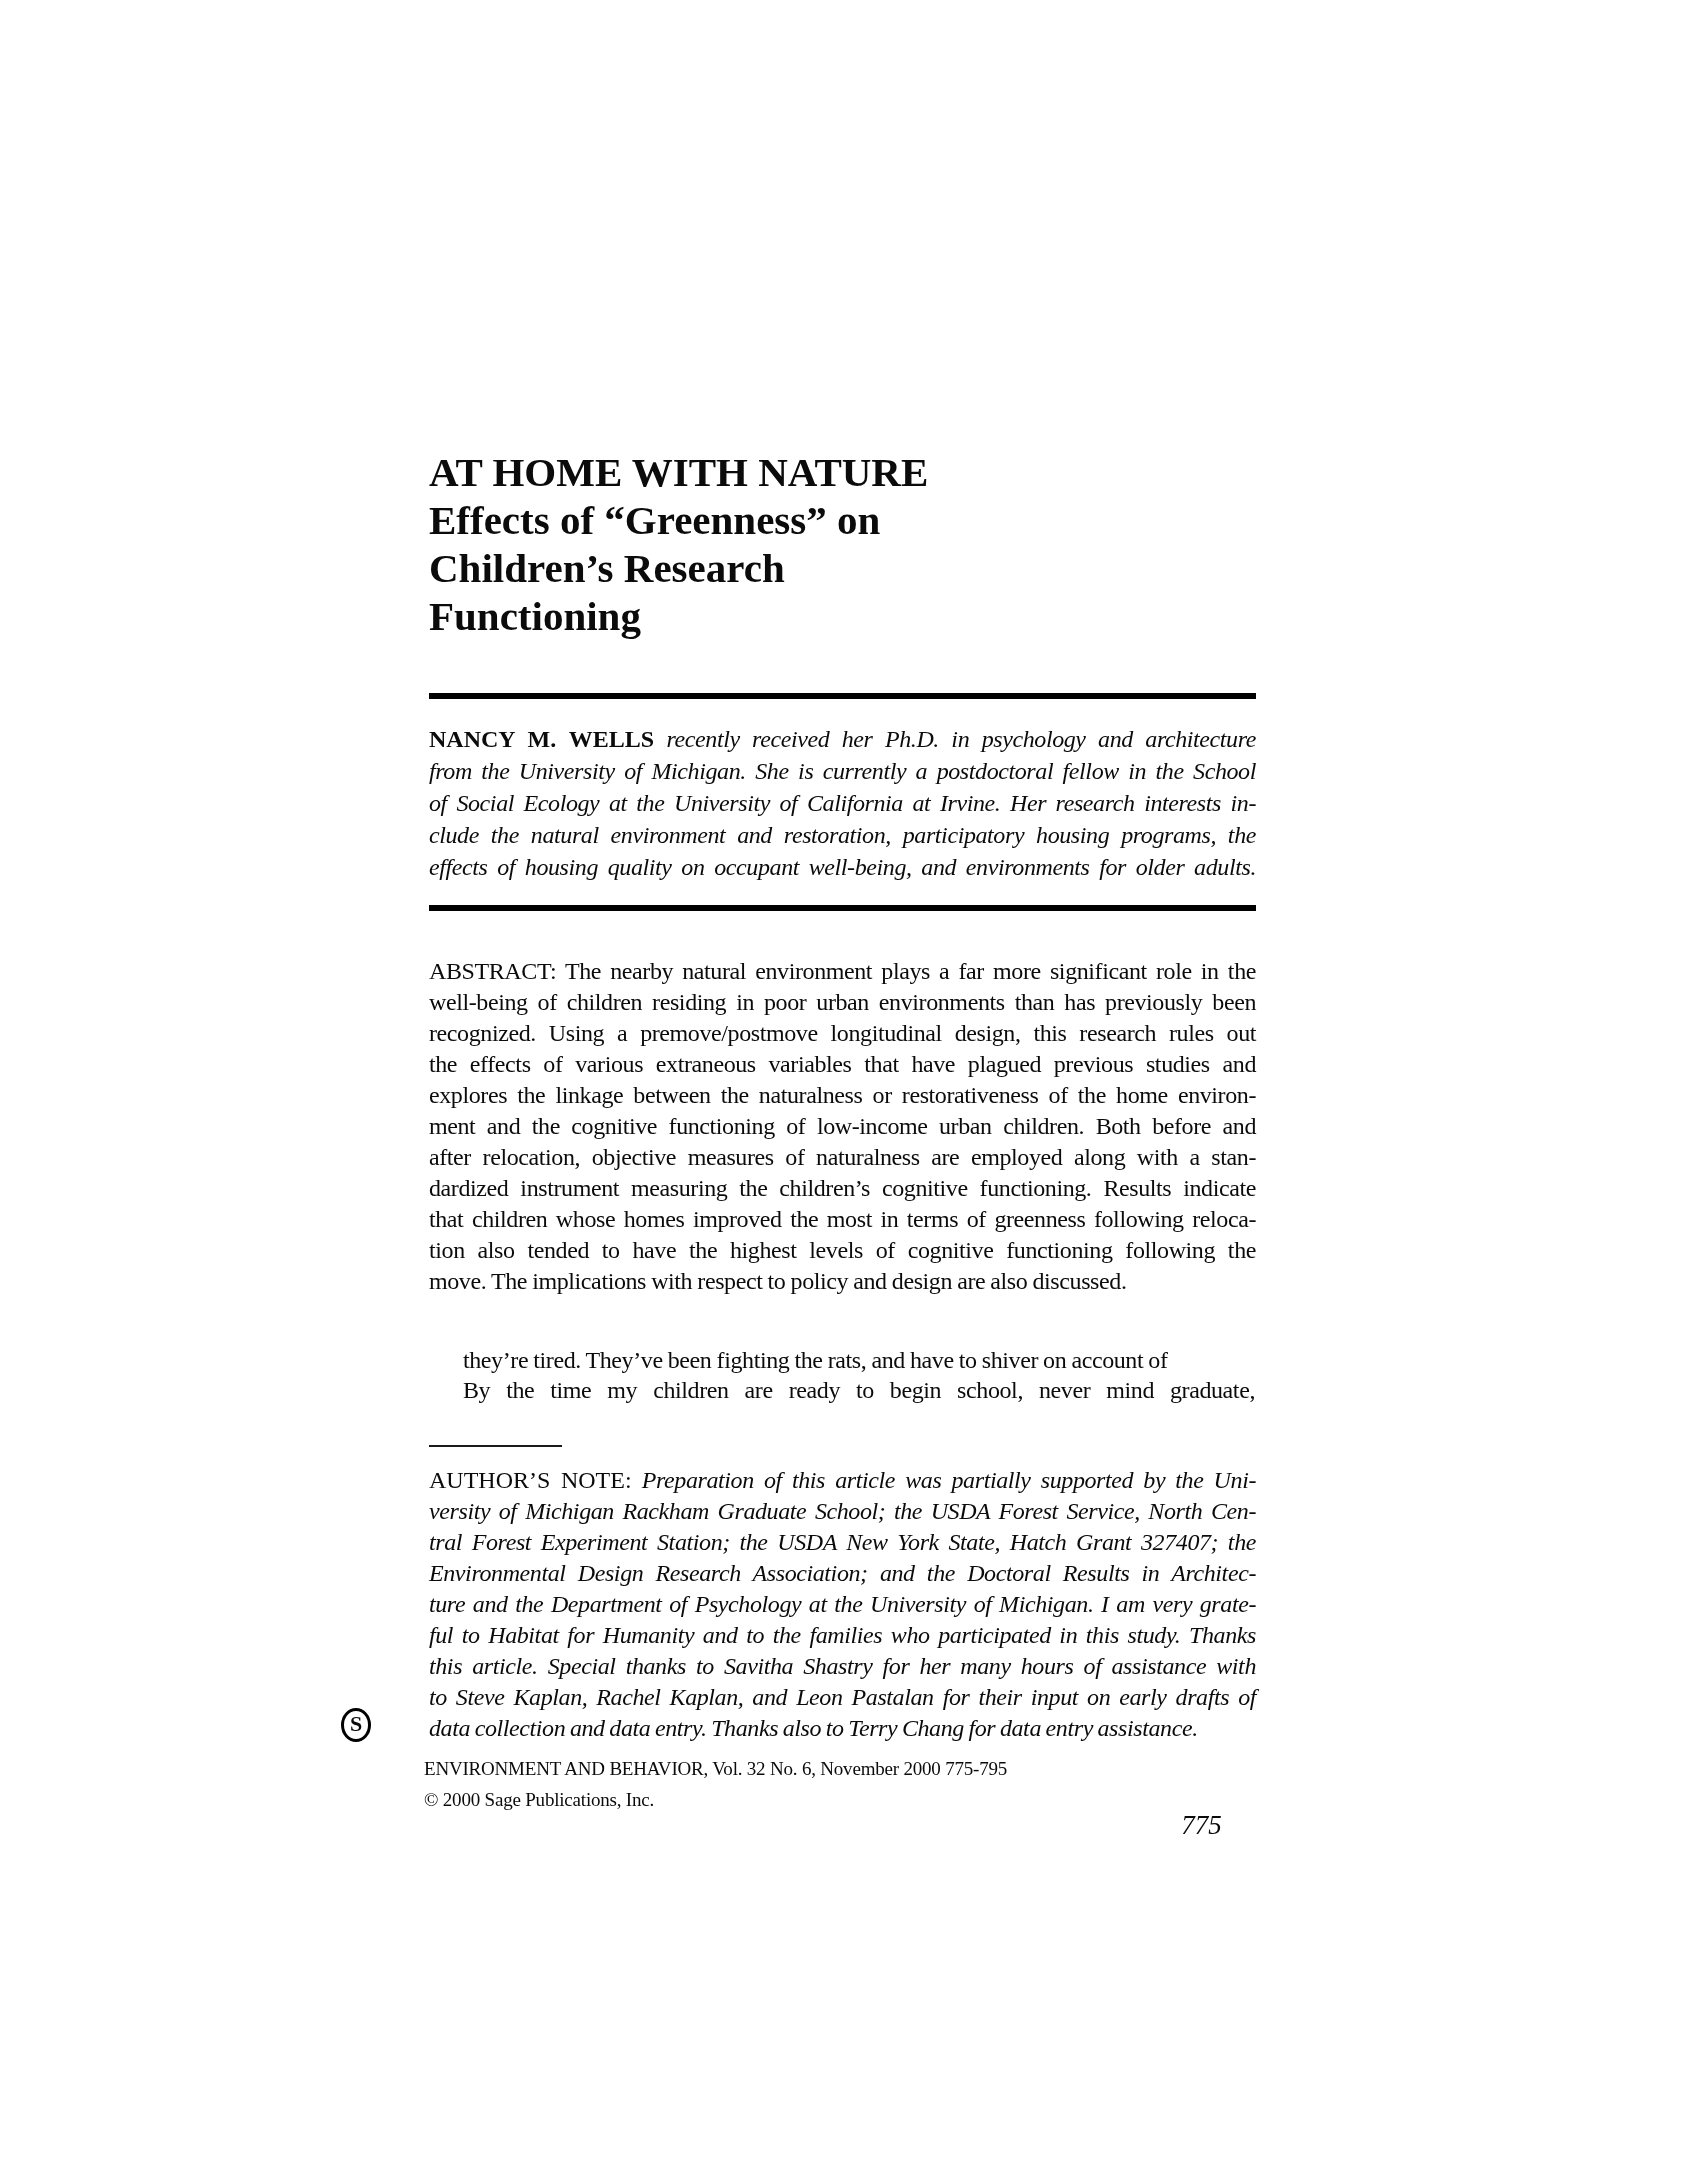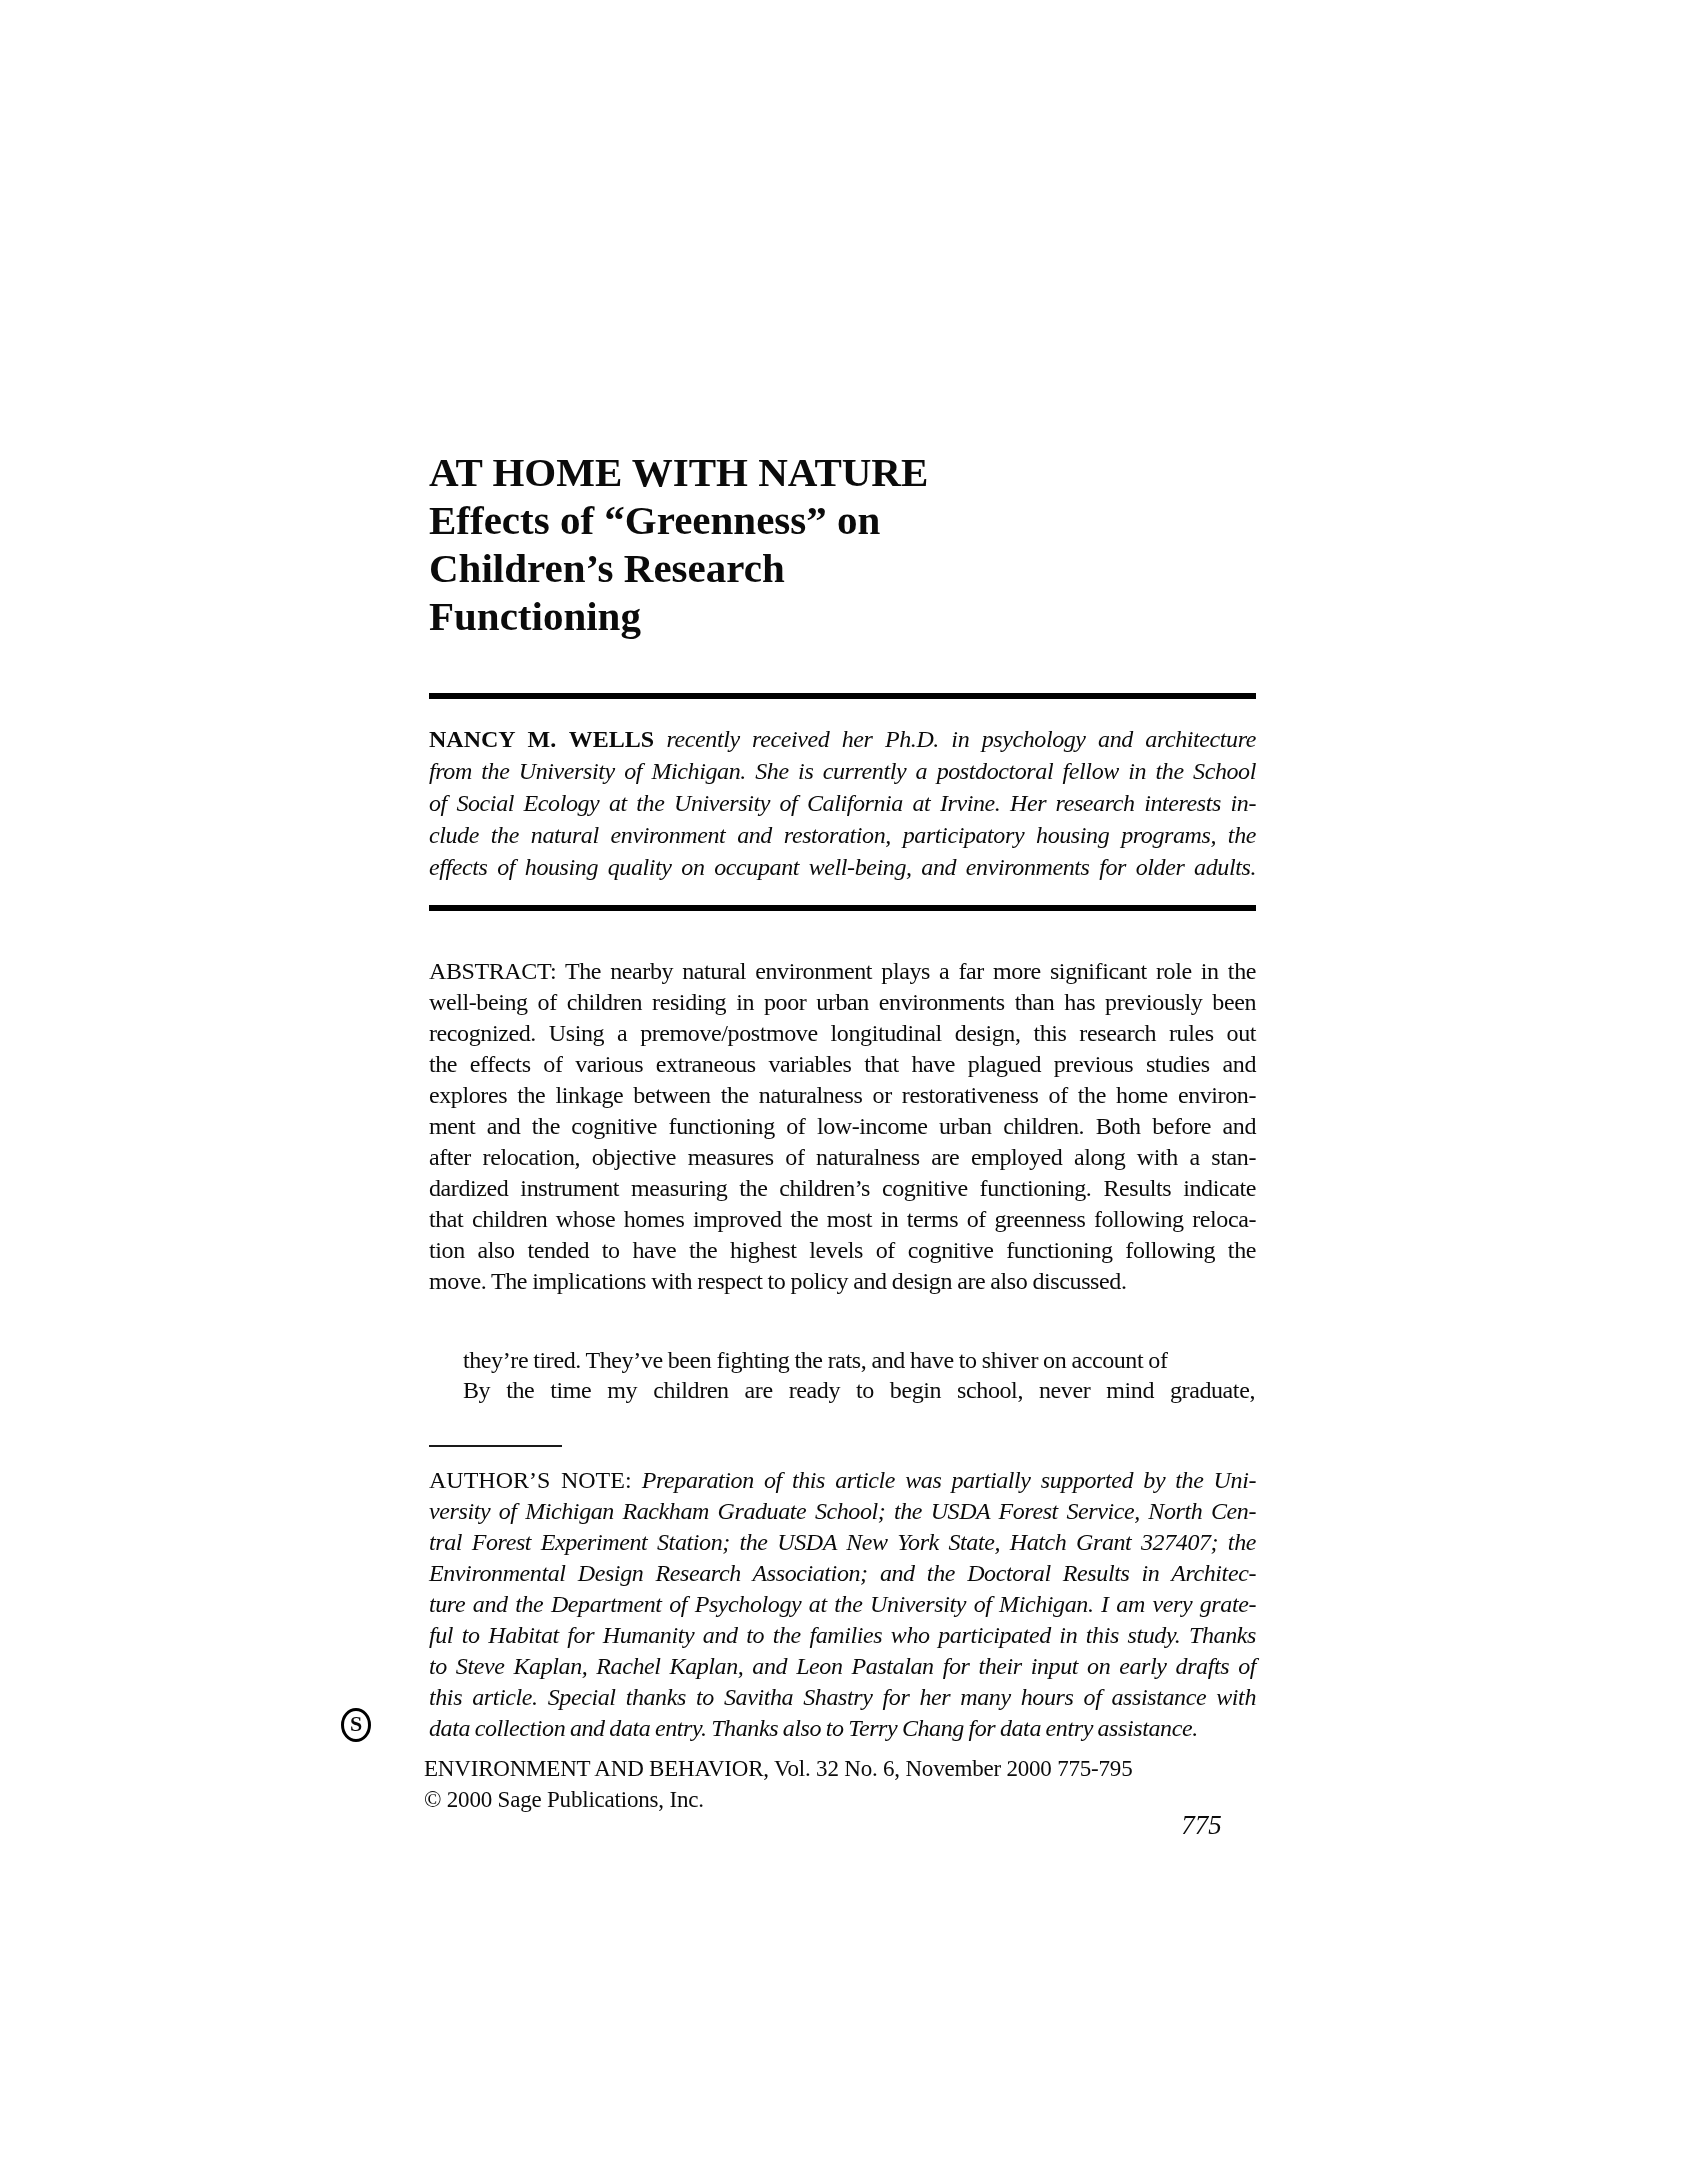--- a/index.html
+++ b/index.html
@@ -72,21 +72,21 @@
     font-size: 24px;
     line-height: 31px;
     letter-spacing: -0.4px;
     word-spacing: -1px;
   }
   .note-label { font-style: normal; letter-spacing: 0; }
 
   
   .citation-block { left: 424px; top: 1725px; width: 827px; }
   .citation-line {
-    font-size: 23px;
+    font-size: 19px;
     line-height: 31px;
     letter-spacing: -0.2px;
     white-space: nowrap;
   }
 
   
   .sage-stamp {
     left: 341px; top: 1680px;
     width: 30px; height: 34px;
     border: 3px solid #000;
@@ -154,22 +154,22 @@
 
   <div class="abs footnote-rule"></div>
 
   <section class="abs note-block">
     <div class="pline"><span class="note-label">AUTHOR’S NOTE:</span> <span>Preparation of this article was partially supported by the Uni-</span></div>
     <div class="pline">versity of Michigan Rackham Graduate School; the USDA Forest Service, North Cen-</div>
     <div class="pline">tral Forest Experiment Station; the USDA New York State, Hatch Grant 327407; the</div>
     <div class="pline">Environmental Design Research Association; and the Doctoral Results in Architec-</div>
     <div class="pline">ture and the Department of Psychology at the University of Michigan. I am very grate-</div>
     <div class="pline">ful to Habitat for Humanity and to the families who participated in this study. Thanks</div>
+    <div class="pline">this article. Special thanks to Savitha Shastry for her many hours of assistance with</div>
     <div class="pline">to Steve Kaplan, Rachel Kaplan, and Leon Pastalan for their input on early drafts of</div>
-    <div class="pline">this article. Special thanks to Savitha Shastry for her many hours of assistance with</div>
     <div class="pline no-stretch">data collection and data entry. Thanks also to Terry Chang for data entry assistance.</div>
   </section>
 
   <div class="abs sage-stamp">
     <span>S</span>
   </div>
 
   <footer class="abs citation-block">
     <div class="citation-line">ENVIRONMENT AND BEHAVIOR, Vol. 32 No. 6, November 2000 775-795</div>
     <div class="citation-line">© 2000 Sage Publications, Inc.</div>

